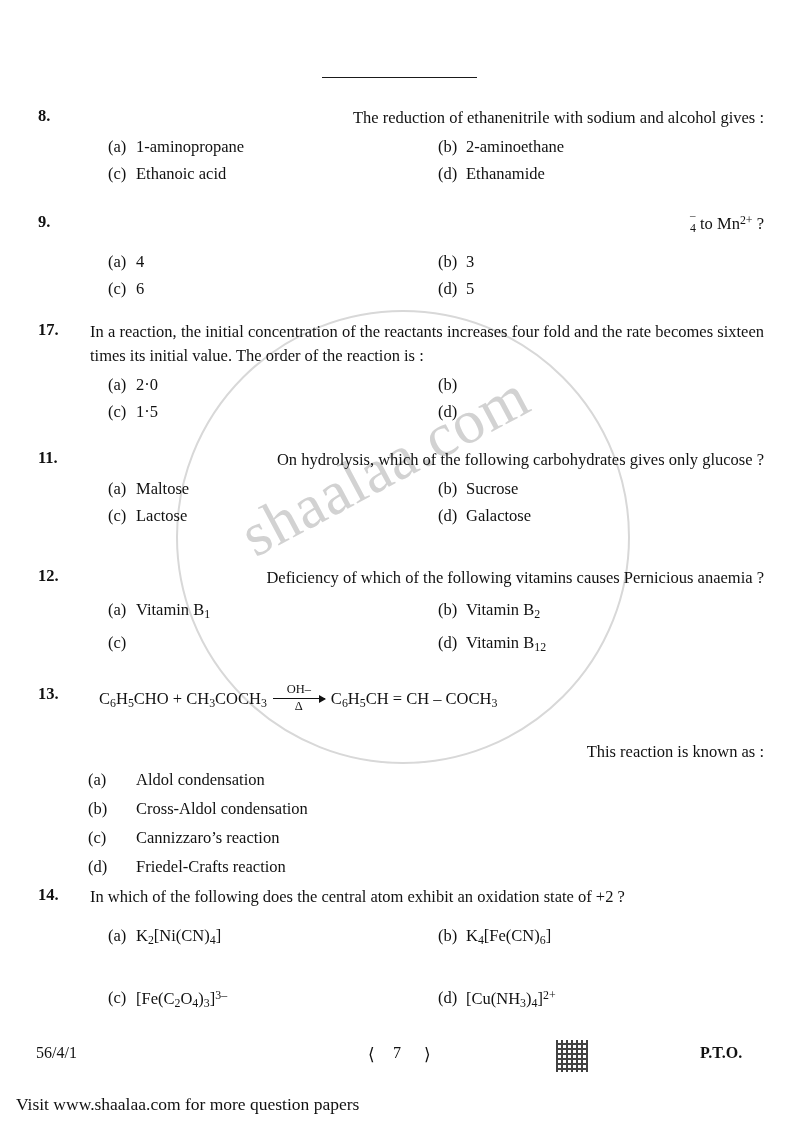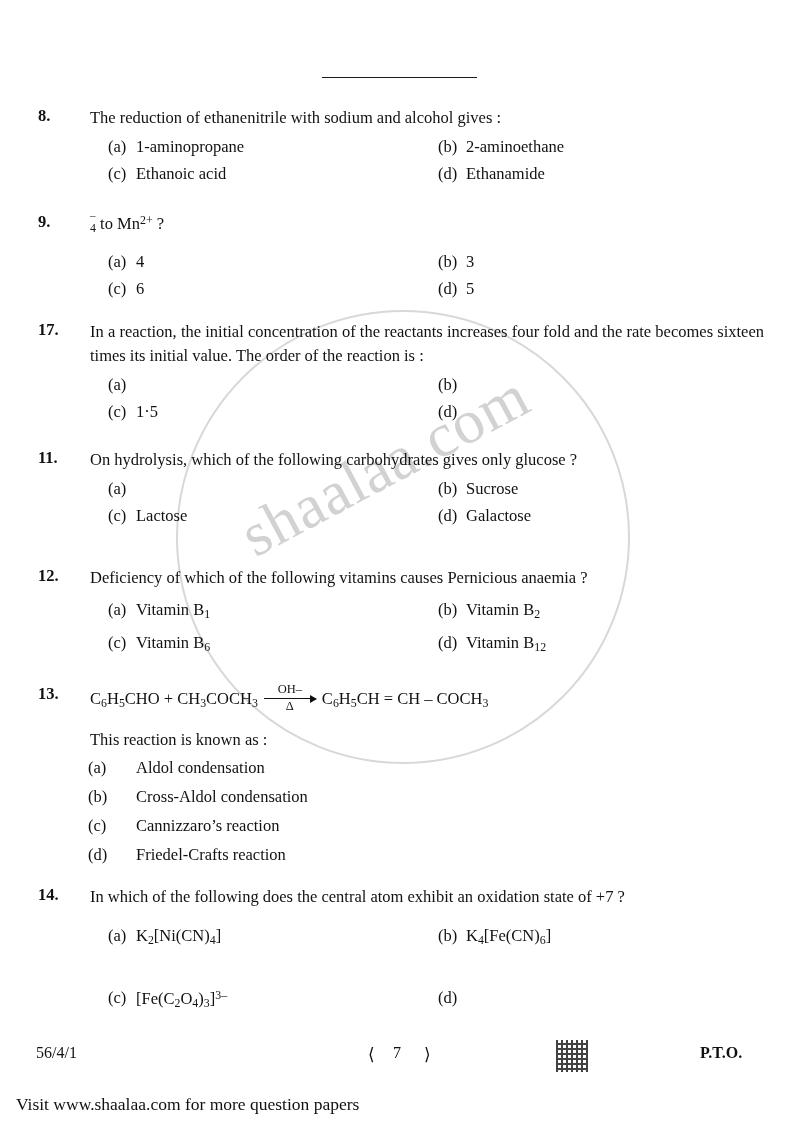--- a/index.html
+++ b/index.html
@@ -77,21 +77,21 @@
     text-align: left;
     padding-left: 2px;
   }
   .qtext {
     flex: 1;
     font-size: 16.5px;
     line-height: 1.45;
     text-align: justify;
     text-justify: inter-word;
   }
-  .qtext.nojust { text-align: left; }
+  .qtext.nojust { text-align: right; }
   .opts {
     margin-top: 7px;
     margin-left: 52px;
     width: 676px;
   }
   .optline {
     display: flex;
     margin-bottom: 7px;
   }
   .opt {
@@ -112,20 +112,21 @@
     margin-top: 7px;
     margin-left: 52px;
   }
   .optstack .opt { margin-bottom: 9px; }
   sub { font-size: 0.72em; vertical-align: -0.25em; }
   sup { font-size: 0.72em; vertical-align: 0.45em; }
   .eqn {
     display: flex;
     align-items: center;
     font-size: 16.5px;
+    margin-left: 9px;
   }
   .arrowbox {
     display: inline-flex;
     flex-direction: column;
     align-items: center;
     margin: 0 6px;
     position: relative;
     top: -1px;
   }
   .arrowbox .above {
@@ -292,20 +293,21 @@
 
     <div class="qblock" style="top:320px">
       <div class="qrow">
         <div class="qnum">17.</div>
         <div class="qtext" style="width:631px">In a reaction, the initial concentration of the reactants increases four fold and the rate becomes sixteen times its initial value. The order of the reaction is :</div>
       </div>
       <div class="opts">
         <div class="optline">
           <div class="opt opt-a">
             <span class="optlbl">(a)</span>
+            <span class="optval">2·0</span>
           </div>
           <div class="opt opt-b">
             <span class="optlbl">(b)</span>
           </div>
         </div>
         <div class="optline">
           <div class="opt opt-a">
             <span class="optlbl">(c)</span>
             <span class="optval">1·5</span>
           </div>
@@ -318,20 +320,21 @@
 
     <div class="qblock" style="top:448px">
       <div class="qrow">
         <div class="qnum">11.</div>
         <div class="qtext nojust">On hydrolysis, which of the following carbohydrates gives only glucose ?</div>
       </div>
       <div class="opts">
         <div class="optline">
           <div class="opt opt-a">
             <span class="optlbl">(a)</span>
+            <span class="optval">Maltose</span>
           </div>
           <div class="opt opt-b">
             <span class="optlbl">(b)</span>
             <span class="optval">Sucrose</span>
           </div>
         </div>
         <div class="optline">
           <div class="opt opt-a">
             <span class="optlbl">(c)</span>
             <span class="optval">Lactose</span>
@@ -356,21 +359,20 @@
             <span class="optval"><span>Vitamin B</span><sub>1</sub></span>
           </div>
           <div class="opt opt-b">
             <span class="optlbl">(b)</span>
             <span class="optval"><span>Vitamin B</span><sub>2</sub></span>
           </div>
         </div>
         <div class="optline">
           <div class="opt opt-a">
             <span class="optlbl">(c)</span>
-            <span class="optval"><span>Vitamin B</span><sub>6</sub></span>
           </div>
           <div class="opt opt-b">
             <span class="optlbl">(d)</span>
             <span class="optval"><span>Vitamin B</span><sub>12</sub></span>
           </div>
         </div>
       </div>
     </div>
 
     <div class="qblock" style="top:684px">
@@ -379,21 +381,21 @@
         <div class="qtext nojust">
           <span class="eqn">
             <span><span>C</span><sub>6</sub><span>H</span><sub>5</sub><span>CHO + CH</span><sub>3</sub><span>COCH</span><sub>3</sub></span>
             <span class="arrowbox">
               <span class="above">OH–</span>
               <span class="arrowline"></span>
               <span class="below">Δ</span>
             </span>
             <span><span>C</span><sub>6</sub><span>H</span><sub>5</sub><span>CH = CH – COCH</span><sub>3</sub></span>
           </span>
-          <div style="margin-top:13px">This reaction is known as :</div>
+          <div style="margin-top:25px">This reaction is known as :</div>
         </div>
       </div>
       <div class="optstack">
         <div class="opt">
           <span class="optlbl" style="padding-left:0">(a)</span>
           <span class="optval">Aldol condensation</span>
         </div>
         <div class="opt">
           <span class="optlbl" style="padding-left:0">(b)</span>
           <span class="optval">Cross-Aldol condensation</span>
@@ -405,40 +407,41 @@
         <div class="opt">
           <span class="optlbl" style="padding-left:0">(d)</span>
           <span class="optval">Friedel-Crafts reaction</span>
         </div>
       </div>
     </div>
 
     <div class="qblock" style="top:885px">
       <div class="qrow">
         <div class="qnum">14.</div>
-        <div class="qtext" style="width:631px">In which of the following does the central atom exhibit an oxidation state of +7 ?</div>
+        <div class="qtext" style="width:631px">In which of the following does the central atom exhibit an oxidation state of +2 ?</div>
       </div>
       <div class="opts" style="margin-top:17px">
         <div class="optline" style="margin-bottom:40px">
           <div class="opt opt-a">
             <span class="optlbl">(a)</span>
             <span class="optval" id="q14a"><span>K</span><sub>2</sub><span>[Ni(CN)</span><sub>4</sub><span>]</span></span>
           </div>
           <div class="opt opt-b">
             <span class="optlbl">(b)</span>
             <span class="optval" id="q14b"><span>K</span><sub>4</sub><span>[Fe(CN)</span><sub>6</sub><span>]</span></span>
           </div>
         </div>
         <div class="optline">
           <div class="opt opt-a">
             <span class="optlbl">(c)</span>
             <span class="optval" id="q14c"><span>[Fe(C</span><sub>2</sub><span>O</span><sub>4</sub><span>)</span><sub>3</sub><span>]</span><sup>3–</sup></span>
           </div>
           <div class="opt opt-b">
             <span class="optlbl">(d)</span>
+            <span class="optval" id="q14d"><span>[Cu(NH</span><sub>3</sub><span>)</span><sub>4</sub><span>]</span><sup>2+</sup></span>
           </div>
         </div>
       </div>
     </div>
 
   </div>
 
   <div class="footer">
     <div class="footer-left">56/4/1</div>
     <div class="hexl">⟨</div>

